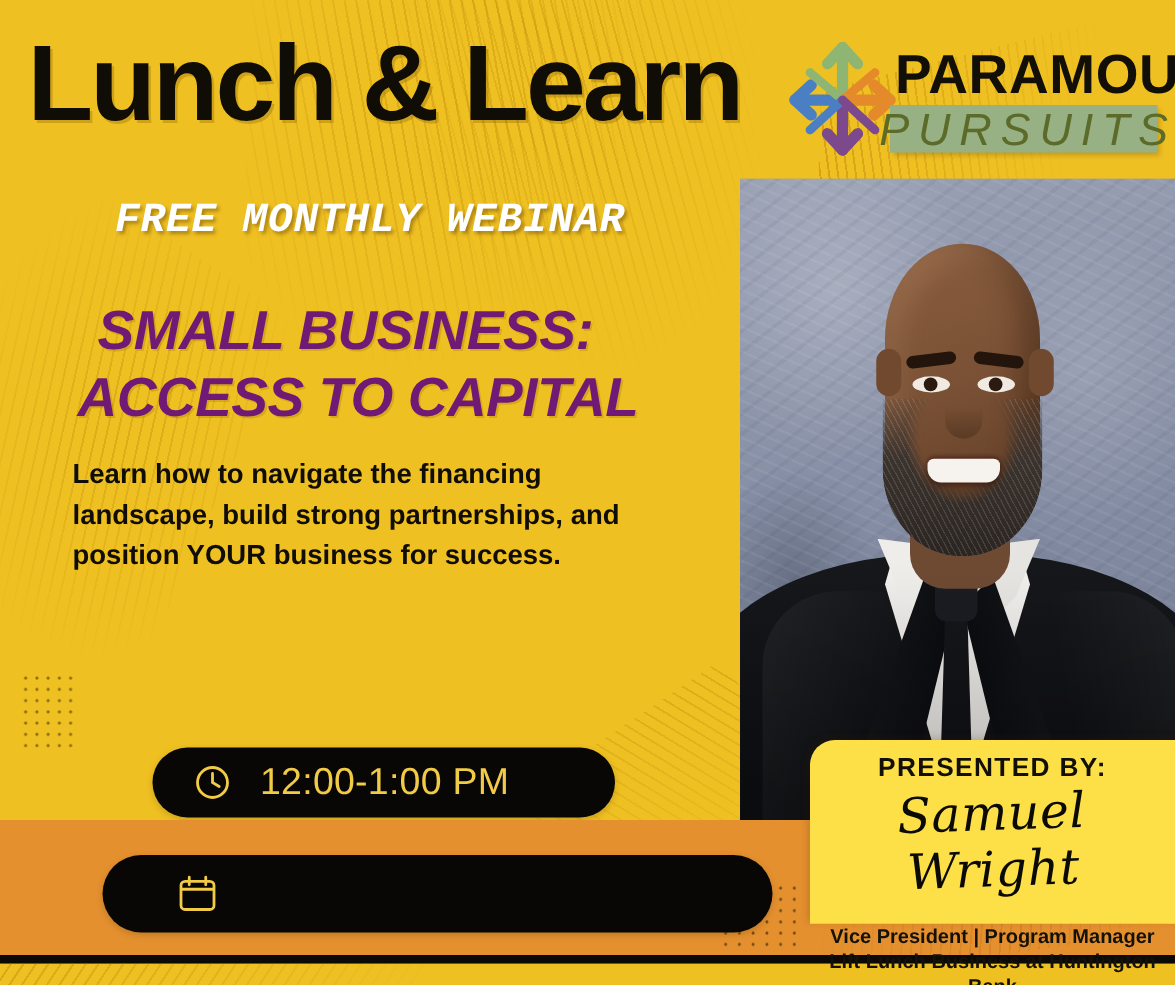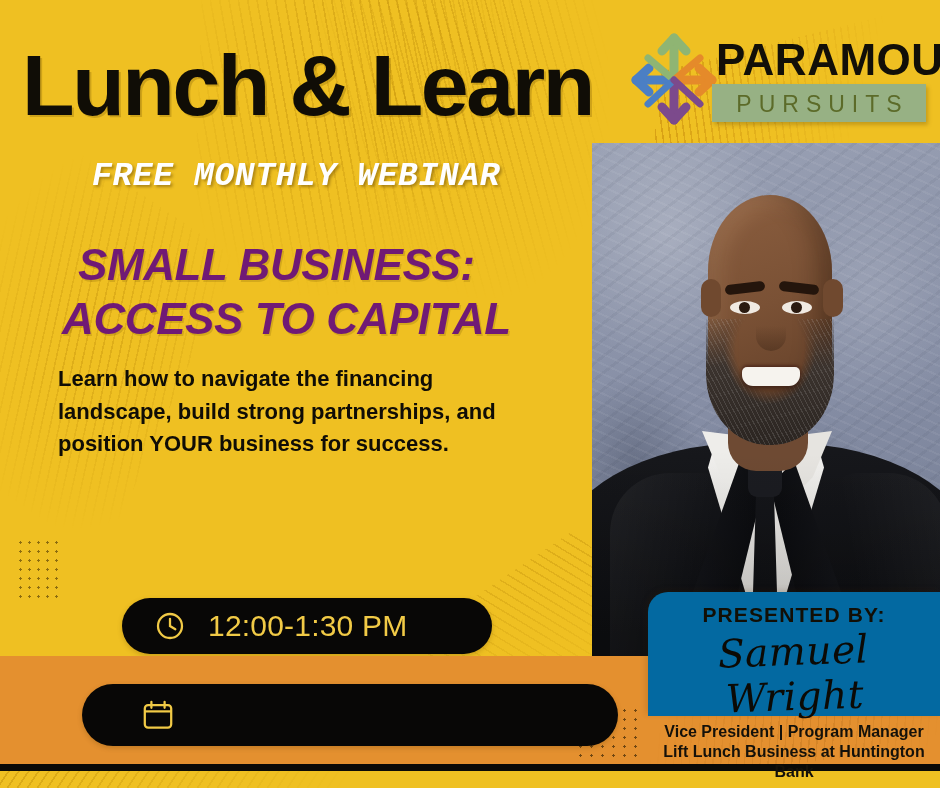--- a/index.html
+++ b/index.html
@@ -127,21 +127,21 @@
     position: absolute;
     left: 0; top: 771px;
     width: 940px; height: 17px;
     background: #EFC022;
     overflow: hidden;
   }
 
   
   .title {
     position: absolute;
-    left: 22px; top: 42px;
+    left: 22px; top: 24px;
     font-size: 86px;
     font-weight: 900;
     letter-spacing: -2.4px;
     color: #100D06;
     line-height: 1;
     text-shadow: 2px 2px 0 rgba(120,85,5,0.28);
     white-space: nowrap;
   }
   .subtitle {
     position: absolute;
@@ -184,26 +184,27 @@
     background: #97B184;
     box-shadow: 2px 3px 4px rgba(100,70,10,0.30);
   }
   .logo-bar-text {
     position: absolute;
     left: 0; top: 0;
     width: 214px; height: 40px;
     display: flex;
     align-items: center;
     justify-content: center;
-    font-size: 23px;
+    font-size: 36px;
     font-weight: 400;
     letter-spacing: 7px;
     text-indent: 7px;
     color: #5C6B29;
     white-space: nowrap;
+    font-style: italic;
   }
 
   
   .headline {
     position: absolute;
     left: 78px; top: 238px;
     font-size: 44px;
     font-weight: 900;
     font-style: italic;
     letter-spacing: -0.4px;
@@ -420,22 +421,22 @@
   .portrait-shade {
     position: absolute; inset: 0;
     background: linear-gradient(182deg, transparent 60%, rgba(0,0,0,0.18) 100%);
     pointer-events: none;
   }
 
   
   .presented-card {
     position: absolute;
     left: 648px; top: 592px;
-    width: 292px; height: 124px;
-    background: #0369a1;
+    width: 292px; height: 147px;
+    background: #fde047;
     border-radius: 20px 0 0 0;
     text-align: center;
     box-shadow: -2px -2px 6px rgba(60,40,0,0.16);
   }
   .presented-label {
     margin-top: 11px;
     font-size: 21px;
     font-weight: 800;
     letter-spacing: 1.1px;
     color: #120F06;
@@ -449,21 +450,21 @@
     letter-spacing: 0.5px;
     color: #0C0A05;
     transform: rotate(-2deg);
   }
   .presented-role, .presented-org {
     font-size: 16px;
     font-weight: 700;
     color: #14110A;
     line-height: 1.26;
   }
-  .presented-role { margin-top: 3px; }
+  .presented-role { margin-top: 21px; }
 </style>
 </head>
 <body>
 
 <div class="poster">
 
   <div class="swirl swirl-top"></div>
   <div class="swirl swirl-top2"></div>
   <div class="swirl swirl-logo"></div>
   <div class="swirl swirl-left"></div>
@@ -528,21 +529,21 @@
     <div class="p-beard"></div>
     <div class="p-mouth"></div>
     <div class="portrait-shade"></div>
   </div>
 
   <div class="pill pill-time">
     <svg width="32" height="32" viewBox="0 0 24 24" fill="none" stroke="#F1CA46" stroke-width="1.7">
       <circle cx="12" cy="12" r="9"></circle>
       <path d="M12 6.6 V12 L16 14.4" stroke-linecap="round"></path>
     </svg>
-    <span class="pill-text">12:00-1:30 PM</span>
+    <span class="pill-text">12:00-1:00 PM</span>
   </div>
 
   <div class="orange-band"></div>
   <div class="swirl swirl-orangeband"></div>
   <div class="dotgrid dotgrid-bottom"></div>
   <div class="black-rule"></div>
   <div class="bottom-strip">
     <div class="swirl swirl-bottom" style="top:-58px"></div>
   </div>
 

